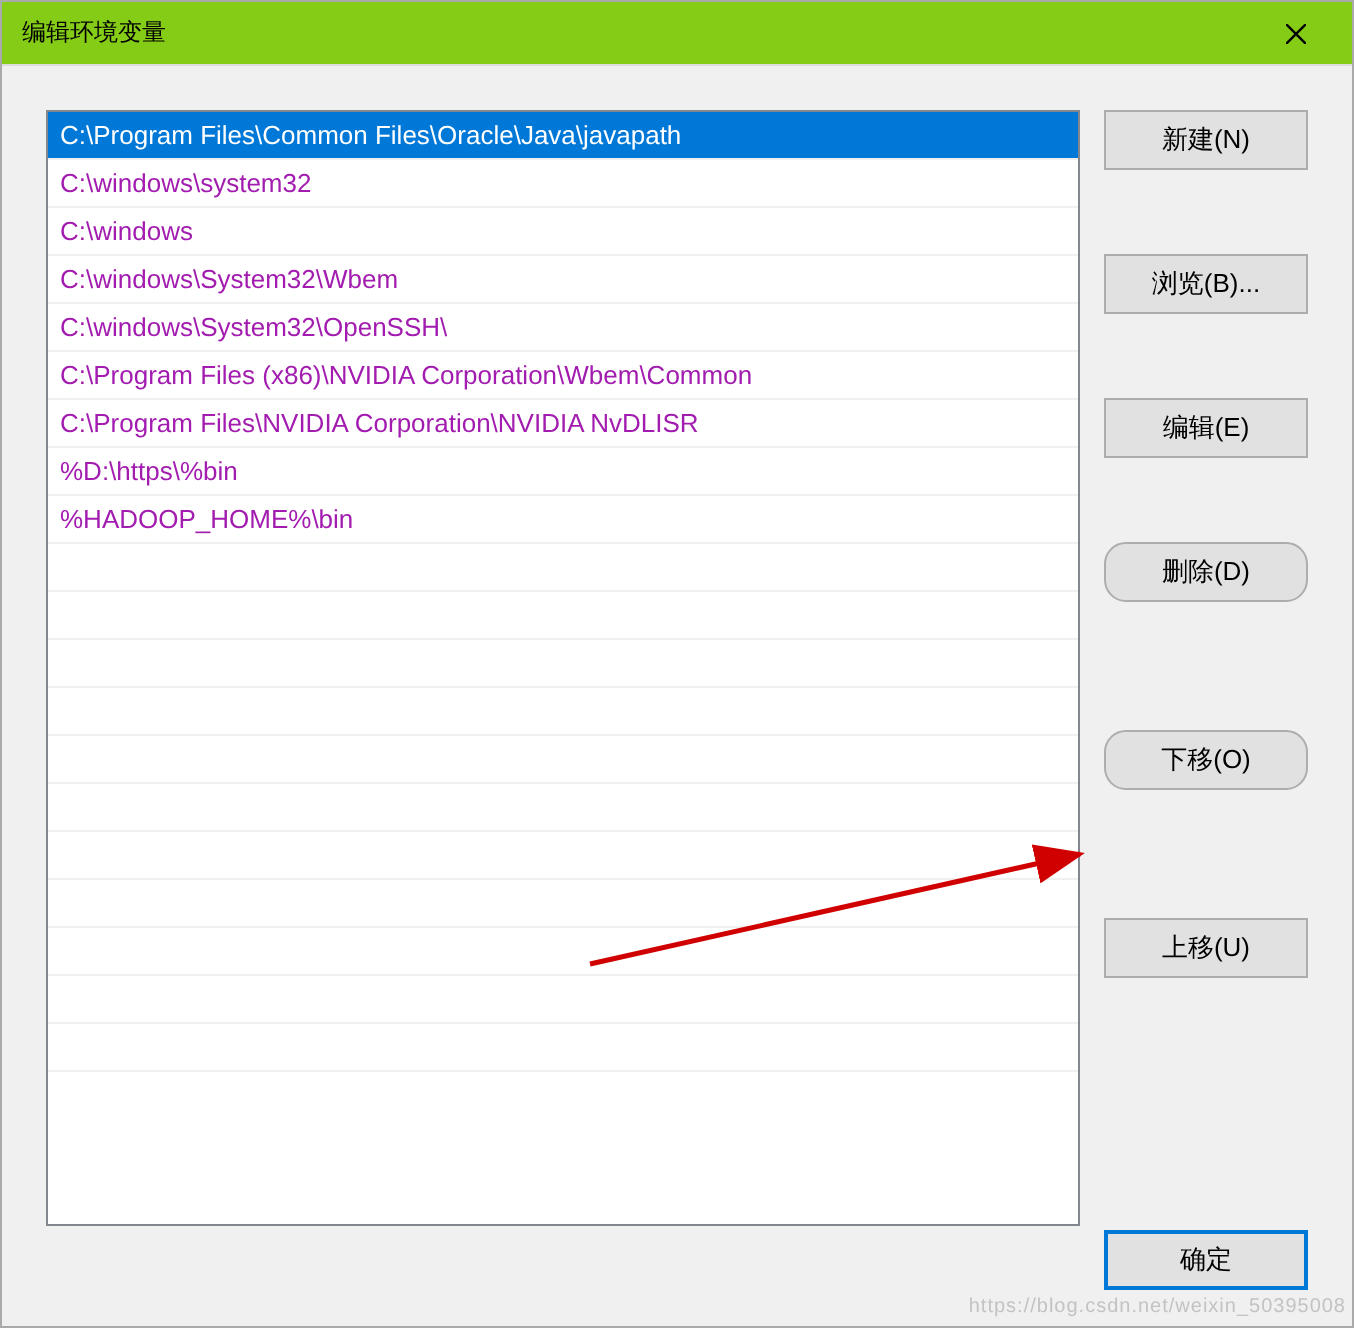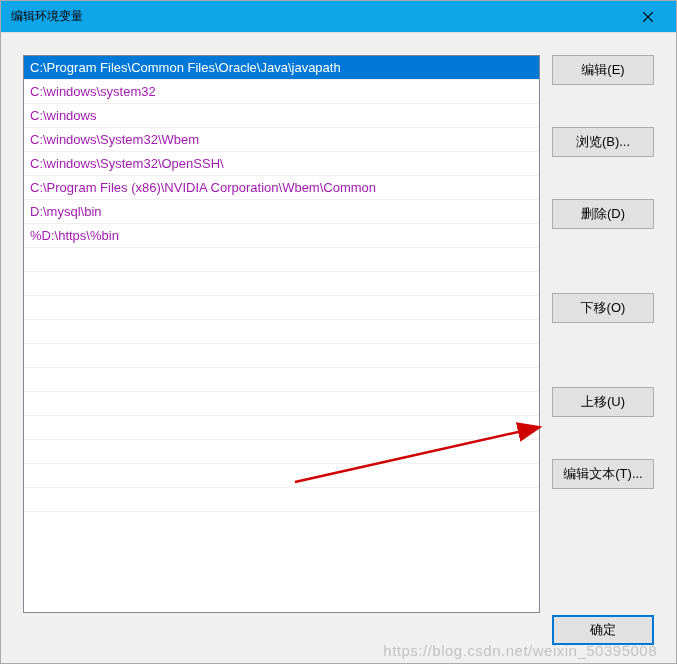--- a/index.html
+++ b/index.html
@@ -19,21 +19,21 @@
       border: 1px solid #aaa;
       display: flex;
       flex-direction: column;
     }
     .titlebar {
       height: 32px;
       display: flex;
       align-items: center;
       justify-content: space-between;
       padding: 0 8px 0 10px;
-      background: #0ea5e9;
+      background: #84cc16;
       border-bottom: 1px solid #ddd;
     }
     .titlebar-title {
       font-size: 12px;
       color: #000;
     }
     .close-btn {
       width: 40px;
       height: 28px;
       display: flex;
@@ -80,21 +80,21 @@
     .btn {
       height: 30px;
       background: #e1e1e1;
       border: 1px solid #adadad;
       font-size: 13px;
       color: #000;
       cursor: pointer;
       font-family: inherit;
     }
     .gap-large { margin-bottom: 42px; }
-    .gap-xlarge { margin-bottom: 64px; }
+    .gap-xlarge { margin-bottom: 64px; border-radius: 11px; }
     .footer {
       height: 48px;
       display: flex;
       align-items: flex-start;
       justify-content: flex-end;
       padding: 0 22px;
       gap: 12px;
     }
     .footer .btn {
       width: 102px;
@@ -107,22 +107,22 @@
       position: absolute;
       left: 290px;
       top: 417px;
       width: 260px;
       height: 70px;
       pointer-events: none;
     }
     .watermark {
       position: absolute;
       bottom: 5px;
-      right: 20px;
-      font-size: 15px;
+      right: 4px;
+      font-size: 10px;
       color: rgba(150,150,150,0.5);
       letter-spacing: 0.5px;
     }
   </style>
 </head>
 <body>
 
 <div class="dialog">
   <div class="titlebar">
     <span class="titlebar-title">编辑环境变量</span>
@@ -134,41 +134,42 @@
   </div>
 
   <div class="content">
     <div class="listbox" id="listbox">
         <div class="list-item selected">C:\Program Files\Common Files\Oracle\Java\javapath</div>
         <div class="list-item">C:\windows\system32</div>
         <div class="list-item">C:\windows</div>
         <div class="list-item">C:\windows\System32\Wbem</div>
         <div class="list-item">C:\windows\System32\OpenSSH\</div>
         <div class="list-item">C:\Program Files (x86)\NVIDIA Corporation\Wbem\Common</div>
-        <div class="list-item">D:\mysql\bin</div>
+        <div class="list-item">C:\Program Files\NVIDIA Corporation\NVIDIA NvDLISR</div>
         <div class="list-item">%D:\https\%bin</div>
+        <div class="list-item">%HADOOP_HOME%\bin</div>
         <div class="list-item"></div>
         <div class="list-item"></div>
         <div class="list-item"></div>
         <div class="list-item"></div>
         <div class="list-item"></div>
         <div class="list-item"></div>
         <div class="list-item"></div>
         <div class="list-item"></div>
         <div class="list-item"></div>
         <div class="list-item"></div>
         <div class="list-item"></div>
       </div>
     <div class="side-buttons">
+      <button class="btn gap-large">新建(N)</button>
+      <button class="btn gap-large">浏览(B)...</button>
       <button class="btn gap-large">编辑(E)</button>
-      <button class="btn gap-large">浏览(B)...</button>
       <button class="btn gap-xlarge">删除(D)</button>
       <button class="btn gap-xlarge">下移(O)</button>
       <button class="btn gap-large">上移(U)</button>
-      <button class="btn">编辑文本(T)...</button>
     </div>
   </div>
 
   <div class="footer">
     <button class="btn primary">确定</button>
   </div>
 </div>
 
 <svg class="arrow-svg" viewBox="0 0 260 70">
   <defs>

